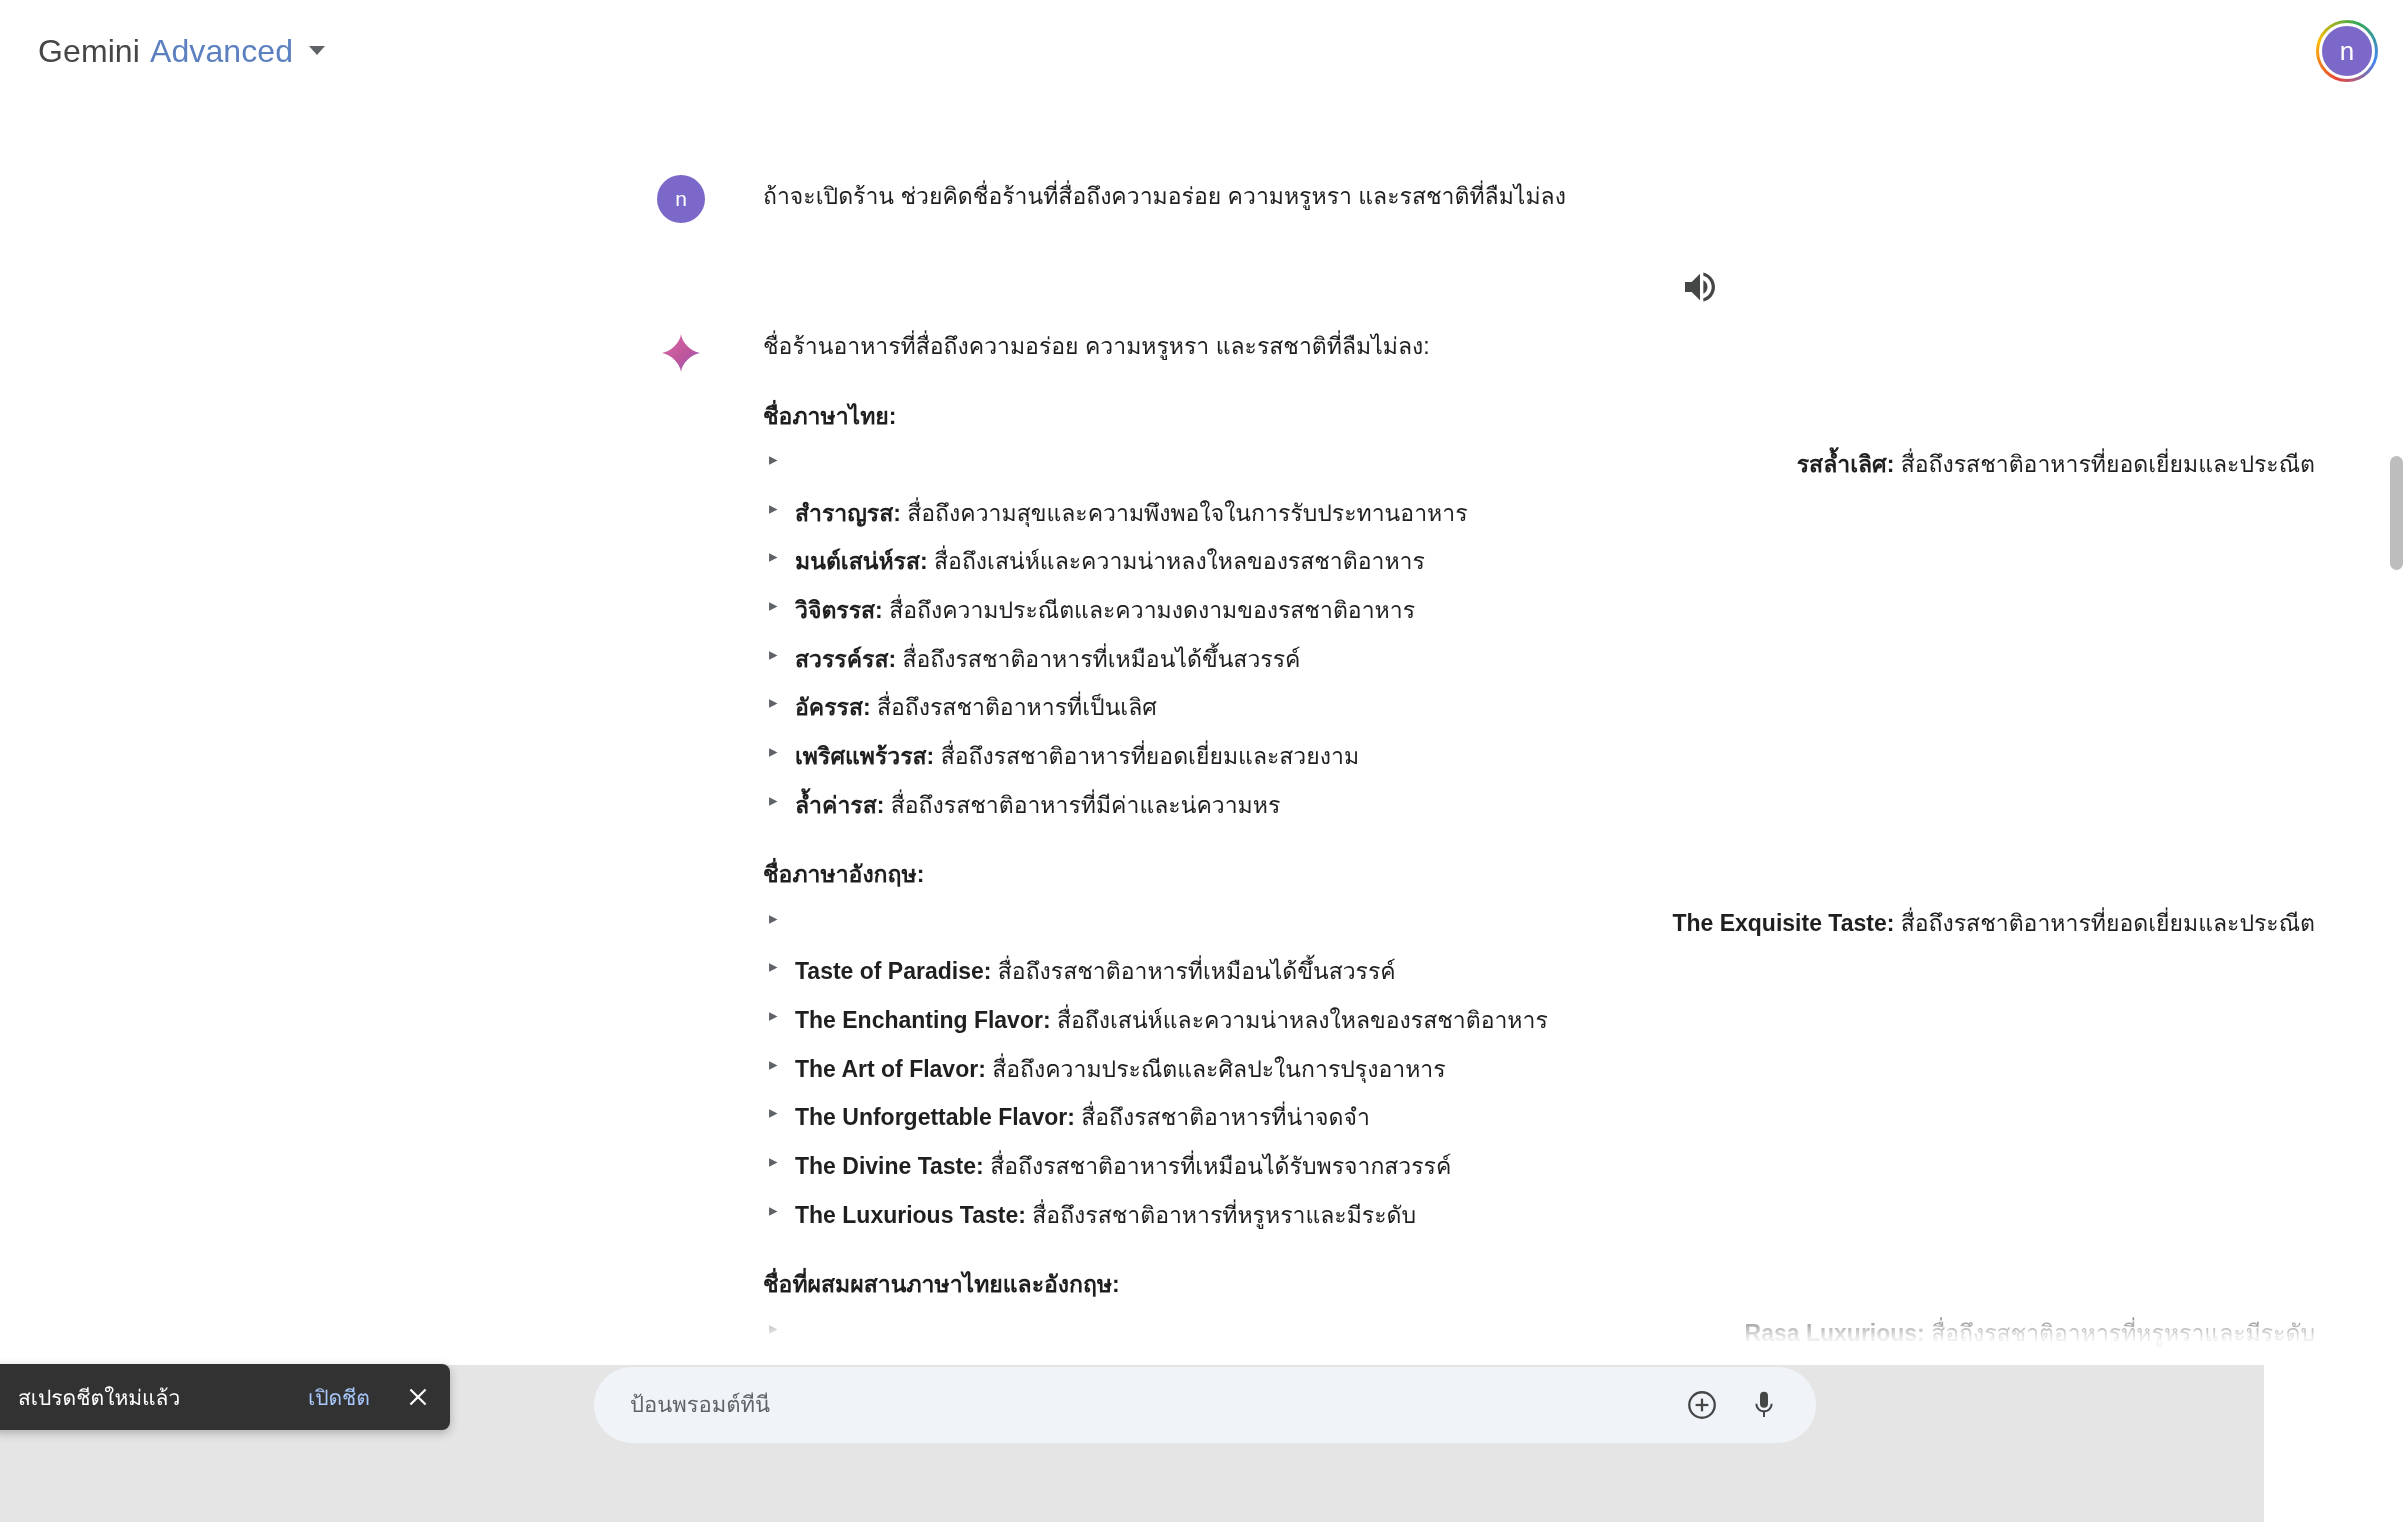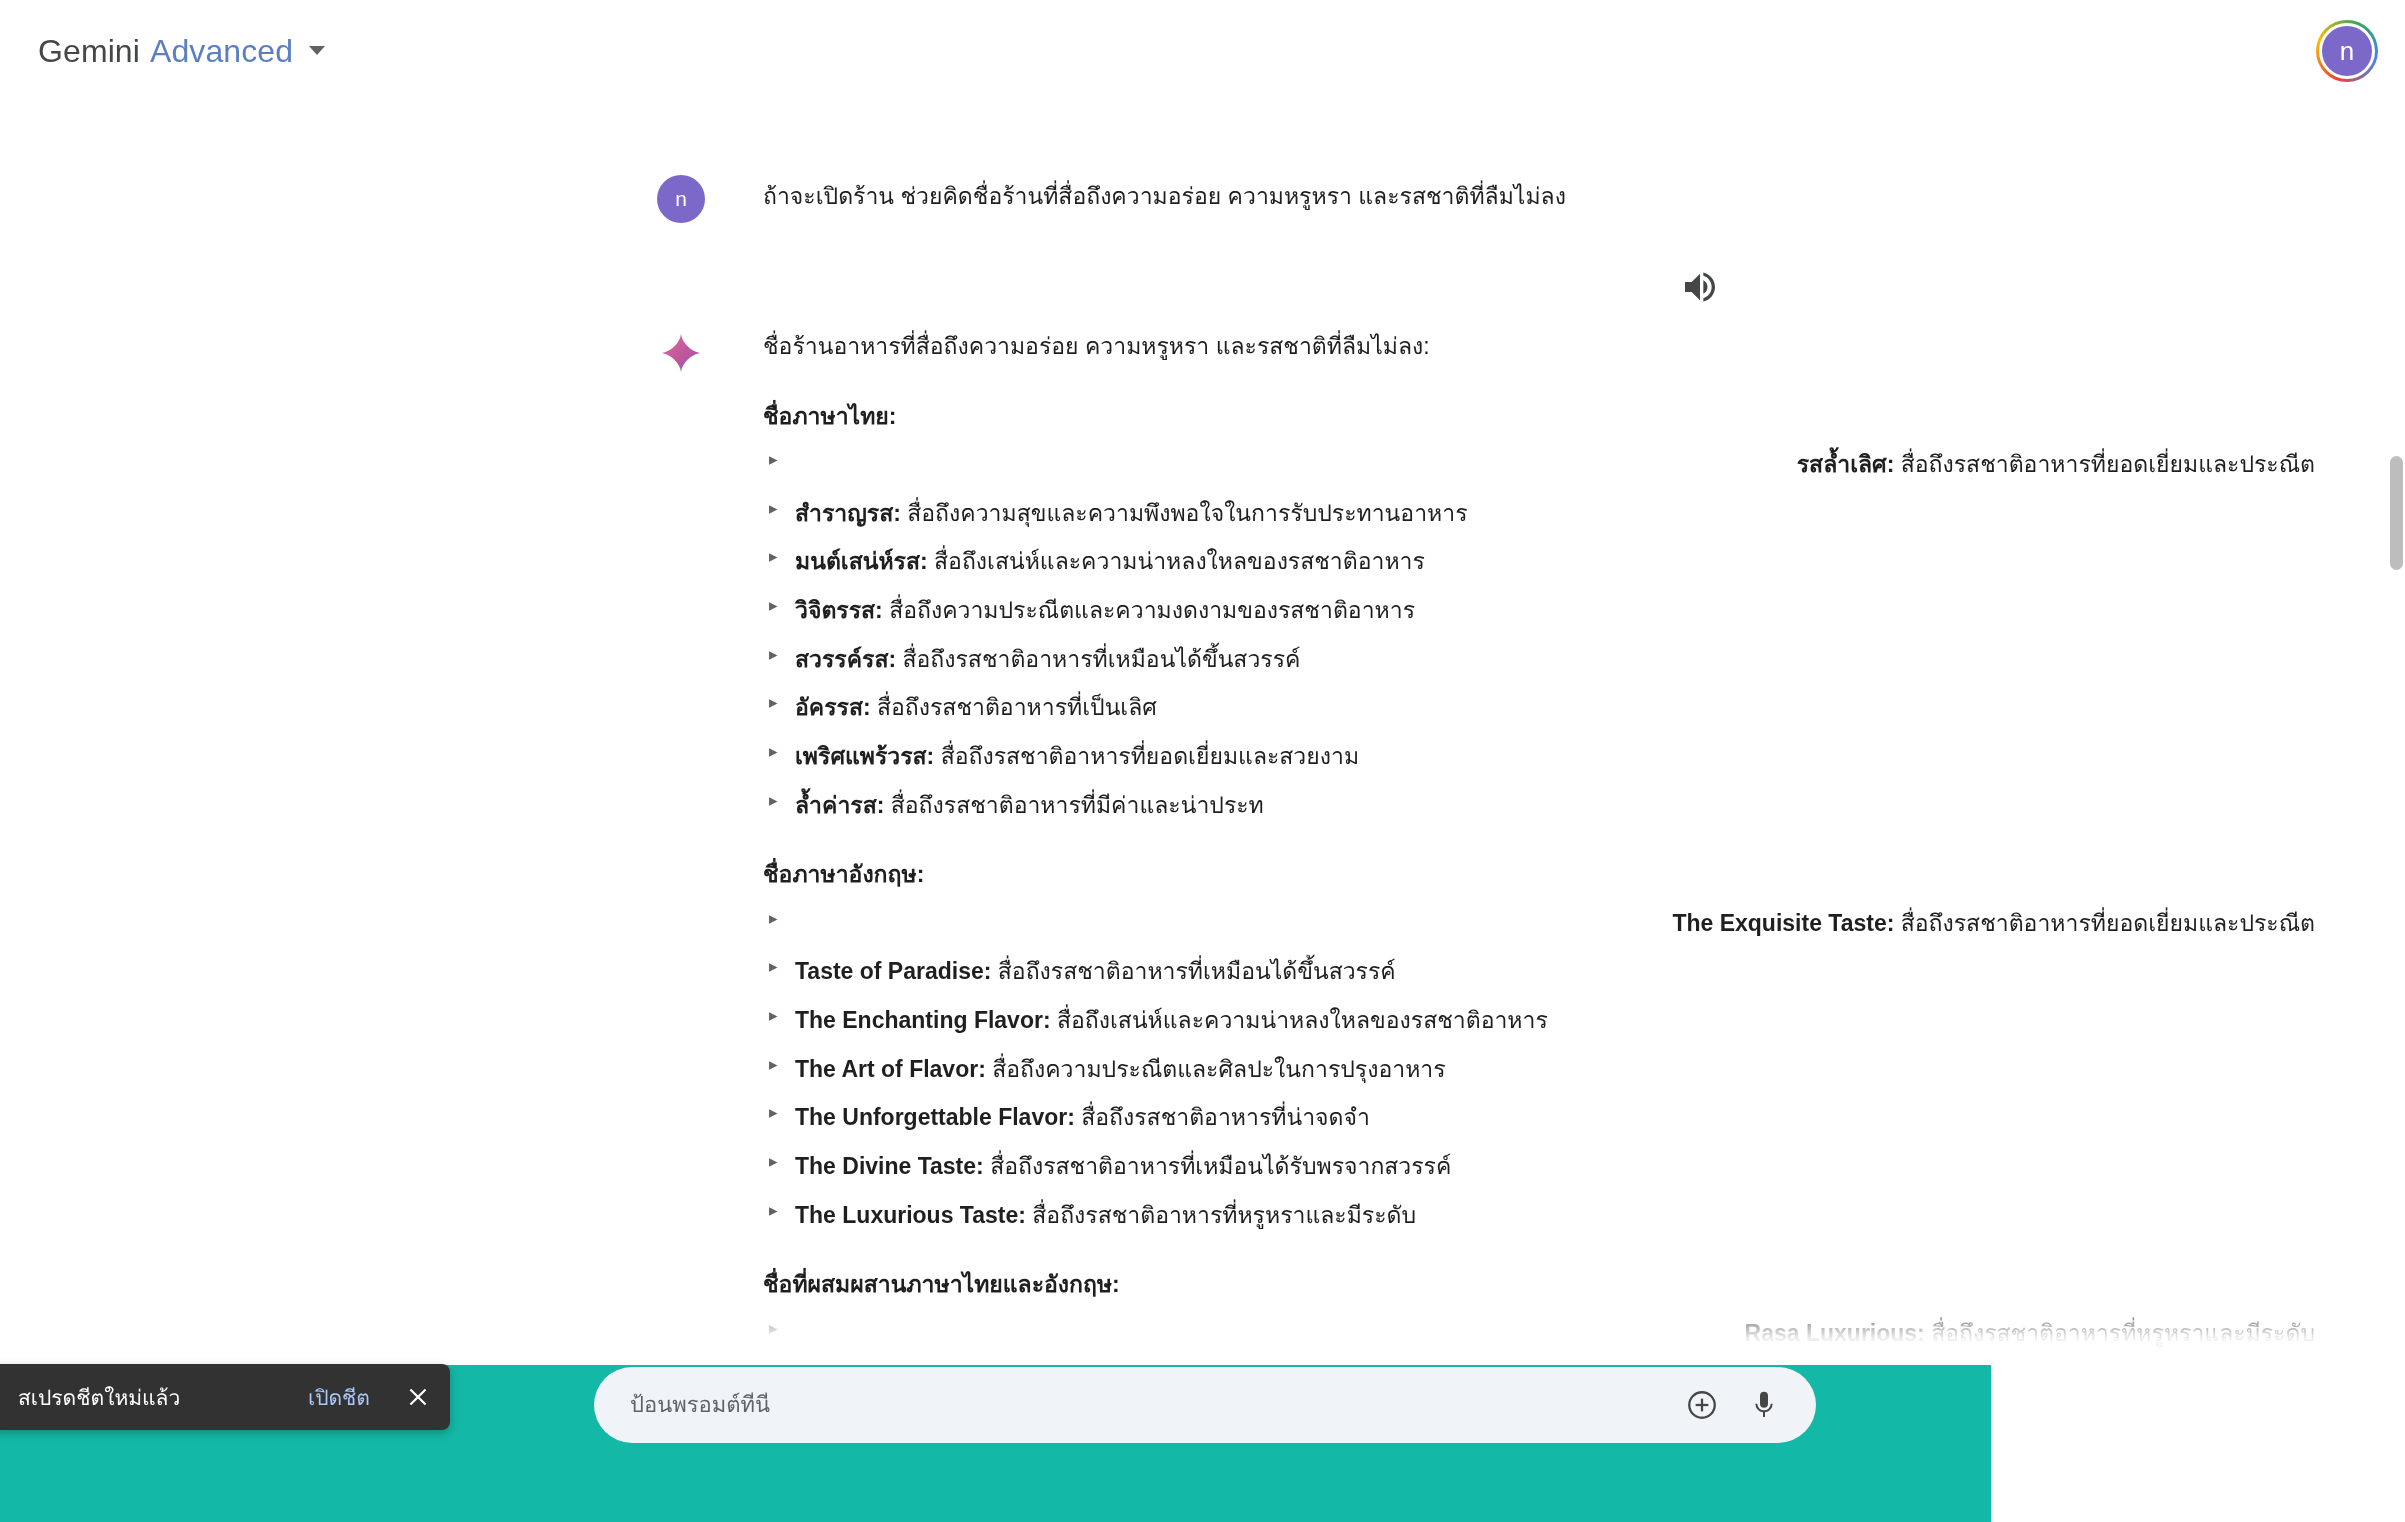--- a/index.html
+++ b/index.html
@@ -200,23 +200,23 @@
     height: 114px;
     background: #bdbdbd;
     border-radius: 7px;
     cursor: pointer;
   }
 
   
   .composer-area {
     position: absolute;
     left: 0; bottom: 0;
-    width: 1991px;
+    width: 2264px;
     height: 157px;
-    background: #14b8a6;
+    background: #e5e5e5;
   }
   .composer {
     position: absolute;
     left: 594px;
     top: 2px;
     width: 1222px;
     height: 76px;
     background: #f0f4f9;
     border-radius: 38px;
     display: flex;
@@ -338,21 +338,21 @@
 
           <div class="section-heading">ชื่อภาษาไทย:</div>
           <ul class="name-list">
             <li><span class="nm">รสล้ำเลิศ:</span> <span>สื่อถึงรสชาติอาหารที่ยอดเยี่ยมและประณีต</span></li>
             <li><span class="nm">สำราญรส:</span> <span>สื่อถึงความสุขและความพึงพอใจในการรับประทานอาหาร</span></li>
             <li><span class="nm">มนต์เสน่ห์รส:</span> <span>สื่อถึงเสน่ห์และความน่าหลงใหลของรสชาติอาหาร</span></li>
             <li><span class="nm">วิจิตรรส:</span> <span>สื่อถึงความประณีตและความงดงามของรสชาติอาหาร</span></li>
             <li><span class="nm">สวรรค์รส:</span> <span>สื่อถึงรสชาติอาหารที่เหมือนได้ขึ้นสวรรค์</span></li>
             <li><span class="nm">อัครรส:</span> <span>สื่อถึงรสชาติอาหารที่เป็นเลิศ</span></li>
             <li><span class="nm">เพริศแพร้วรส:</span> <span>สื่อถึงรสชาติอาหารที่ยอดเยี่ยมและสวยงาม</span></li>
-            <li><span class="nm">ล้ำค่ารส:</span> <span>สื่อถึงรสชาติอาหารที่มีค่าและน่าประท</span></li>
+            <li><span class="nm">ล้ำค่ารส:</span> <span>สื่อถึงรสชาติอาหารที่มีค่าและน่ความหร</span></li>
           </ul>
 
           <div class="section-heading">ชื่อภาษาอังกฤษ:</div>
           <ul class="name-list">
             <li><span class="nm">The Exquisite Taste:</span> <span>สื่อถึงรสชาติอาหารที่ยอดเยี่ยมและประณีต</span></li>
             <li><span class="nm">Taste of Paradise:</span> <span>สื่อถึงรสชาติอาหารที่เหมือนได้ขึ้นสวรรค์</span></li>
             <li><span class="nm">The Enchanting Flavor:</span> <span>สื่อถึงเสน่ห์และความน่าหลงใหลของรสชาติอาหาร</span></li>
             <li><span class="nm">The Art of Flavor:</span> <span>สื่อถึงความประณีตและศิลปะในการปรุงอาหาร</span></li>
             <li><span class="nm">The Unforgettable Flavor:</span> <span>สื่อถึงรสชาติอาหารที่น่าจดจำ</span></li>
             <li><span class="nm">The Divine Taste:</span> <span>สื่อถึงรสชาติอาหารที่เหมือนได้รับพรจากสวรรค์</span></li>

